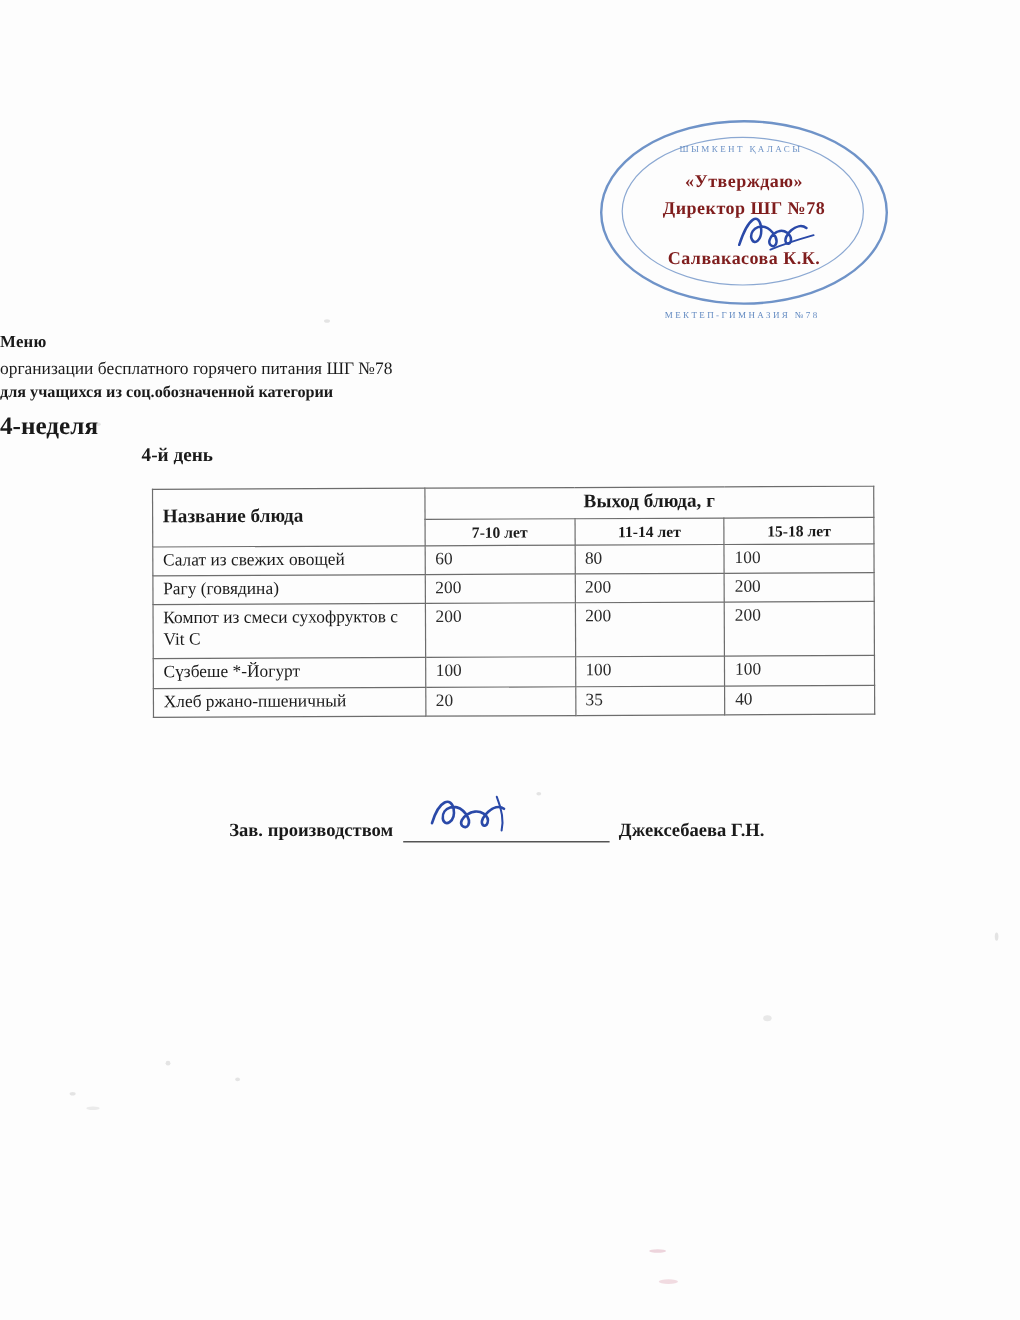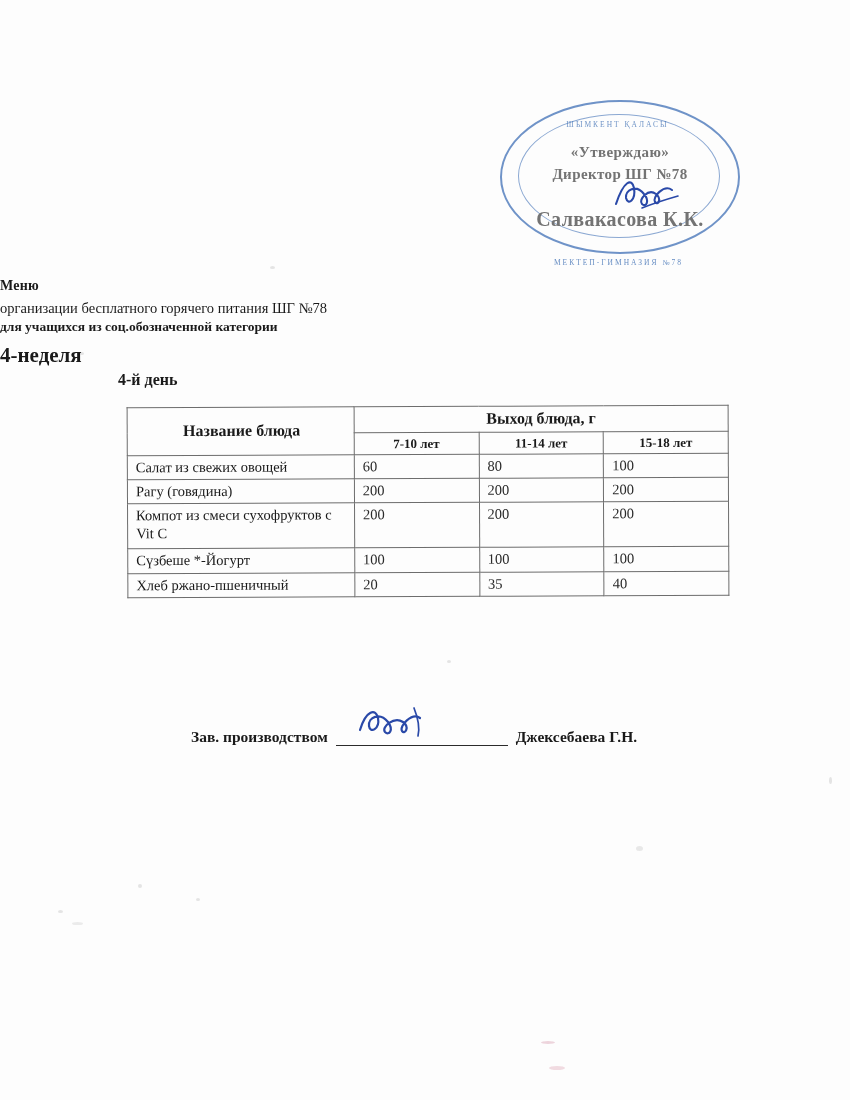--- a/index.html
+++ b/index.html
@@ -49,27 +49,27 @@
     left: 18px; top: 14px;
     width: 200px;
     height: 122px;
     border-width: 1.4px;
     opacity: .6;
   }
   .stamp-text {
     position: absolute;
     width: 100%;
     text-align: center;
-    color: #737373;
+    color: #7f1d1d;
     font-weight: bold;
     letter-spacing: .4px;
   }
   .stamp-text.l1 { top: 44px; font-size: 15px; }
   .stamp-text.l2 { top: 66px; font-size: 15px; }
-  .stamp-text.l3 { top: 108px; font-size: 20px; }
+  .stamp-text.l3 { top: 108px; font-size: 15px; }
   .stamp-arc {
     position: absolute;
     left: 36px;
     top: 120px;
     width: 165px;
     text-align: center;
     font-size: 7.5px;
     color: #4a78b8;
     letter-spacing: 2px;
     opacity: .85;
@@ -145,21 +145,21 @@
     font-size: 14.5px;
     vertical-align: top;
     line-height: 1.18;
     background: transparent;
   }
   .menu-table thead th {
     font-weight: bold;
     text-align: center;
   }
   .menu-table th.name-head {
-    text-align: center;
+    text-align: left;
     font-size: 16px;
     vertical-align: middle;
     padding-left: 8px;
   }
   .menu-table th.group-head {
     font-size: 16px;
   }
   .menu-table th.age-head {
     font-size: 13px;
     font-style: normal;
@@ -174,21 +174,21 @@
     padding-left: 8px;
     color: #2b2b2b;
     margin-left: 24px;
   }
   .row-tall td { height: 38px; }
 
   
   .footer-sig {
     position: absolute;
     left: 191px;
-    top: 728px;
+    top: 684px;
     display: flex;
     align-items: flex-end;
     gap: 8px;
     font-size: 15.5px;
     font-weight: bold;
   }
   .sig-line {
     display: inline-block;
     width: 172px;
     border-bottom: 1.4px solid #2b2b2b;

